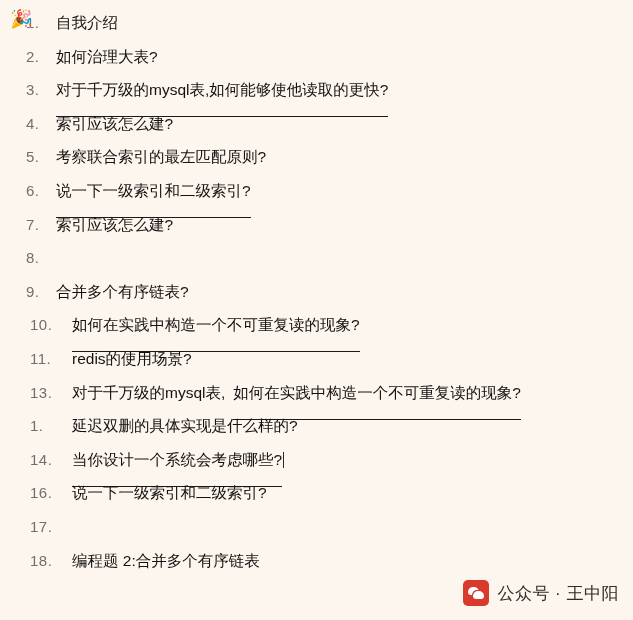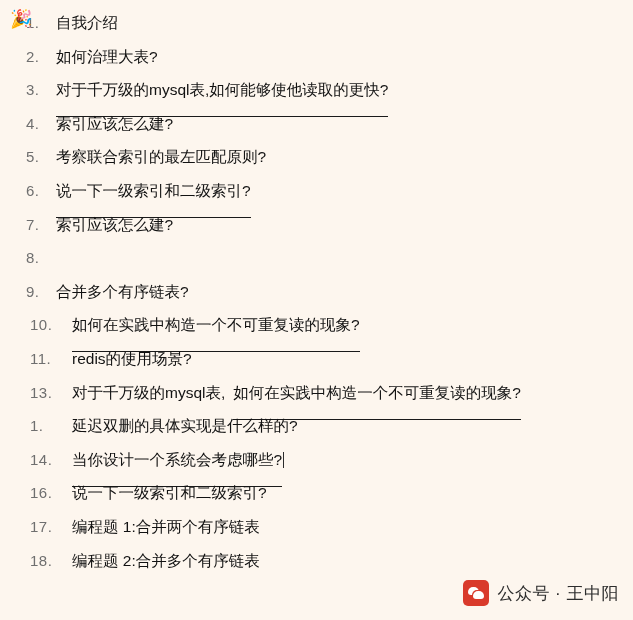--- a/index.html
+++ b/index.html
@@ -186,21 +186,20 @@
       <div class="q-row">
         <span class="q-num wide">14.</span>
         <span class="q-text"><span class="seg u">当你设计一个系统会考虑哪些?</span><span class="caret"></span></span>
       </div>
       <div class="q-row">
         <span class="q-num wide">16.</span>
         <span class="q-text"><span class="seg">说一下一级索引和二级索引?</span></span>
       </div>
       <div class="q-row">
         <span class="q-num wide">17.</span>
-        <span class="q-text"><span class="seg">编程题 1:合并两个有序链表</span></span>
       </div>
       <div class="q-row">
         <span class="q-num wide">18.</span>
         <span class="q-text"><span class="seg">编程题 2:合并多个有序链表</span></span>
       </div>
     </div>
 
   <div class="watermark">
     <span class="wm-logo"></span>
     <span class="wm-text">公众号 · 王中阳</span>

